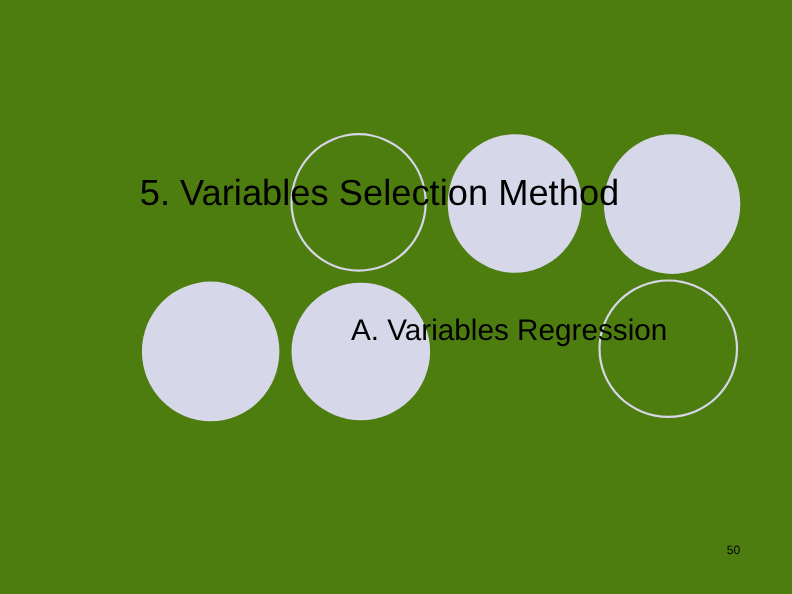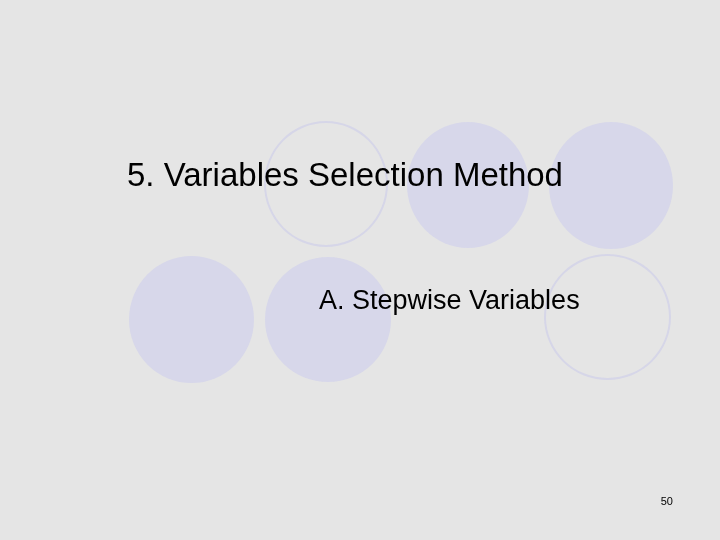--- a/index.html
+++ b/index.html
@@ -7,21 +7,21 @@
     padding: 0;
     background: #ffffff;
   }
   body {
     font-family: "Liberation Sans", sans-serif;
   }
   #slide {
     position: relative;
     width: 720px;
     height: 540px;
-    background: #e5e5e5;
+    background: #4d7c0f;
     overflow: hidden;
   }
   .decor-layer {
     position: absolute;
     left: 0;
     top: 0;
     width: 720px;
     height: 540px;
     pointer-events: none;
   }
@@ -97,17 +97,17 @@
     <div class="circle outlined" id="circle-top-1"></div>
     <div class="circle filled" id="circle-top-2"></div>
     <div class="circle filled" id="circle-top-3"></div>
     <div class="circle filled" id="circle-bottom-1"></div>
     <div class="circle filled" id="circle-bottom-2"></div>
     <div class="circle outlined" id="circle-bottom-3"></div>
   </div>
 
   <div class="text-layer">
     <div id="slide-title">5. Variables Selection Method</div>
-    <div id="slide-subtitle">A. Stepwise Variables</div>
+    <div id="slide-subtitle">A. Variables Regression</div>
     <div id="page-number">50</div>
   </div>
 
 </div>
 
 </body></html>

